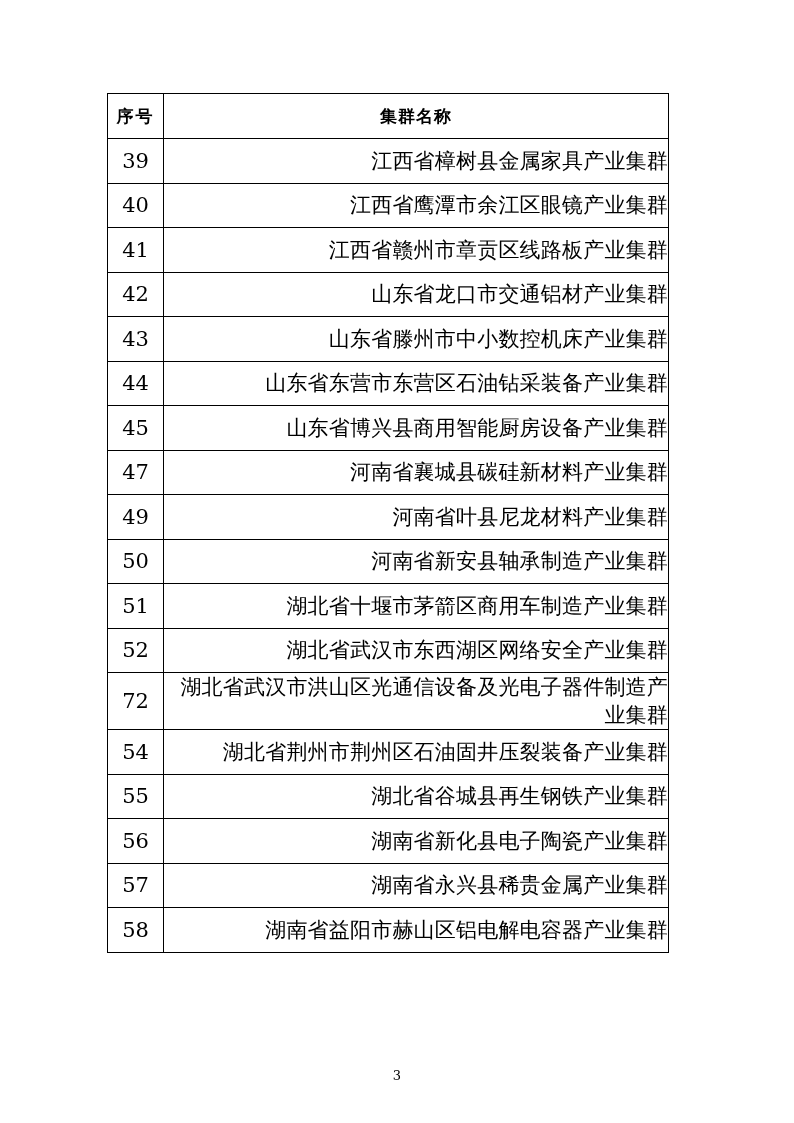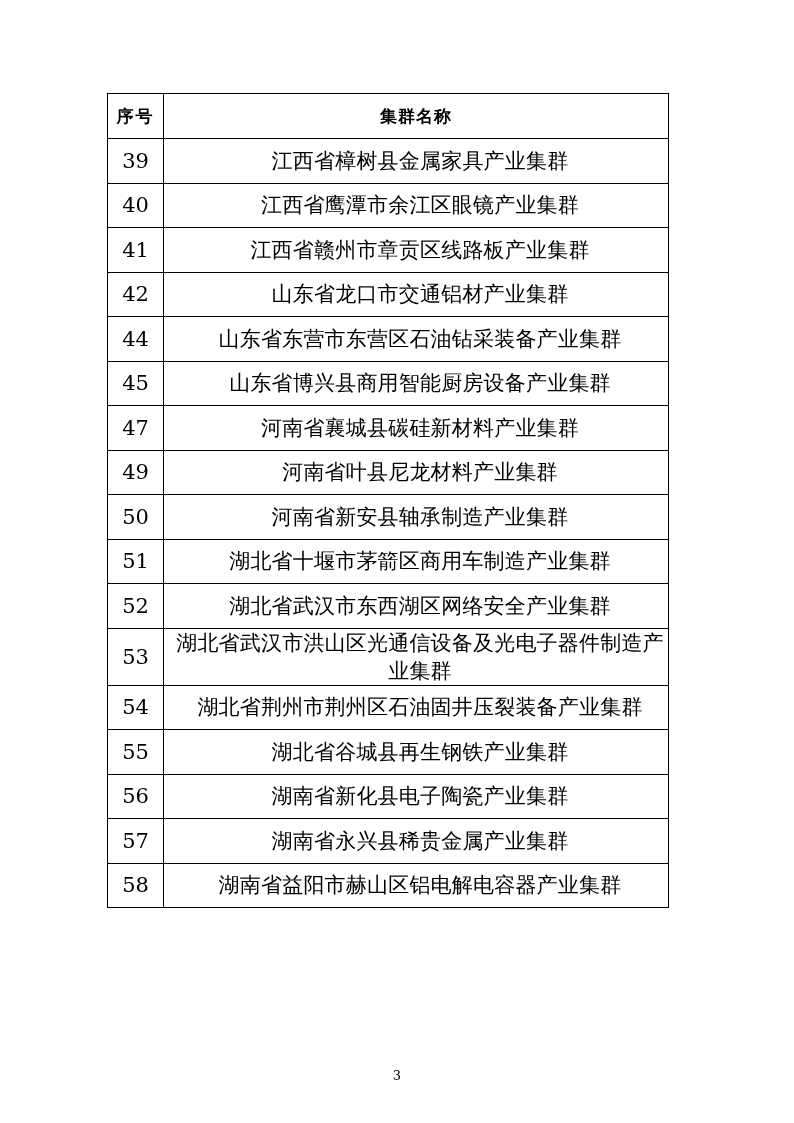--- a/index.html
+++ b/index.html
@@ -59,21 +59,21 @@
   tbody td {
     height: 43.5px;
     font-size: 21px;
     font-family: "DejaVu Serif", "Liberation Serif", serif;
   }
   tbody td.cell-no {
     text-align: center;
     font-family: "DejaVu Serif", "Liberation Serif", serif;
   }
   tbody td.cell-name {
-    text-align: center;
+    text-align: right;
     padding-left: 8px;
     letter-spacing: 0.2px;
   }
   .page-number {
     position: absolute;
     left: 0;
     top: 1068px;
     width: 794px;
     text-align: center;
     font-size: 13px;
@@ -108,20 +108,24 @@
           </tr>
           <tr>
             <td class="cell-no">41</td>
             <td class="cell-name">江西省赣州市章贡区线路板产业集群</td>
           </tr>
           <tr>
             <td class="cell-no">42</td>
             <td class="cell-name">山东省龙口市交通铝材产业集群</td>
           </tr>
           <tr>
+            <td class="cell-no">43</td>
+            <td class="cell-name">山东省滕州市中小数控机床产业集群</td>
+          </tr>
+          <tr>
             <td class="cell-no">44</td>
             <td class="cell-name">山东省东营市东营区石油钻采装备产业集群</td>
           </tr>
           <tr>
             <td class="cell-no">45</td>
             <td class="cell-name">山东省博兴县商用智能厨房设备产业集群</td>
           </tr>
           <tr>
             <td class="cell-no">47</td>
             <td class="cell-name">河南省襄城县碳硅新材料产业集群</td>
@@ -136,21 +140,21 @@
           </tr>
           <tr>
             <td class="cell-no">51</td>
             <td class="cell-name">湖北省十堰市茅箭区商用车制造产业集群</td>
           </tr>
           <tr>
             <td class="cell-no">52</td>
             <td class="cell-name">湖北省武汉市东西湖区网络安全产业集群</td>
           </tr>
           <tr>
-            <td class="cell-no">53</td>
+            <td class="cell-no">72</td>
             <td class="cell-name">湖北省武汉市洪山区光通信设备及光电子器件制造产业集群</td>
           </tr>
           <tr>
             <td class="cell-no">54</td>
             <td class="cell-name">湖北省荆州市荆州区石油固井压裂装备产业集群</td>
           </tr>
           <tr>
             <td class="cell-no">55</td>
             <td class="cell-name">湖北省谷城县再生钢铁产业集群</td>
           </tr>

